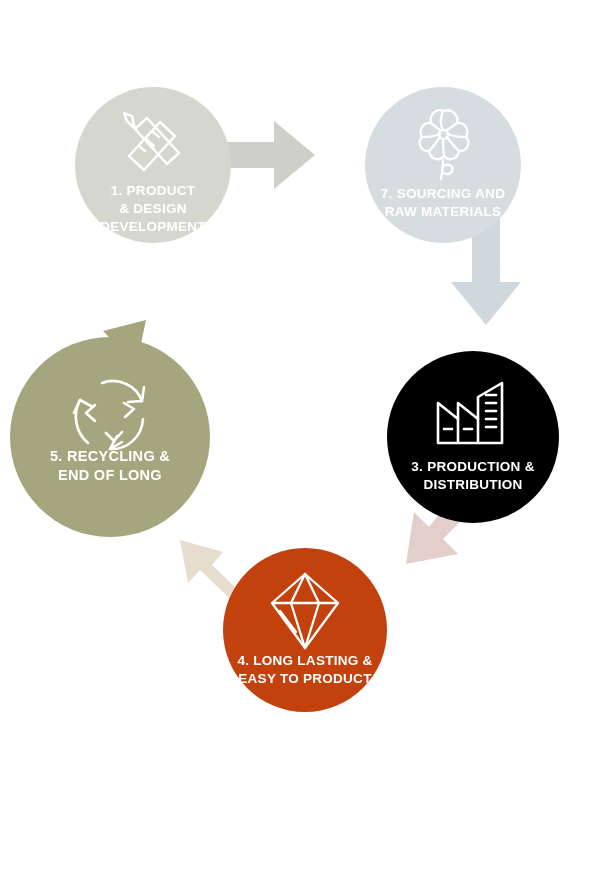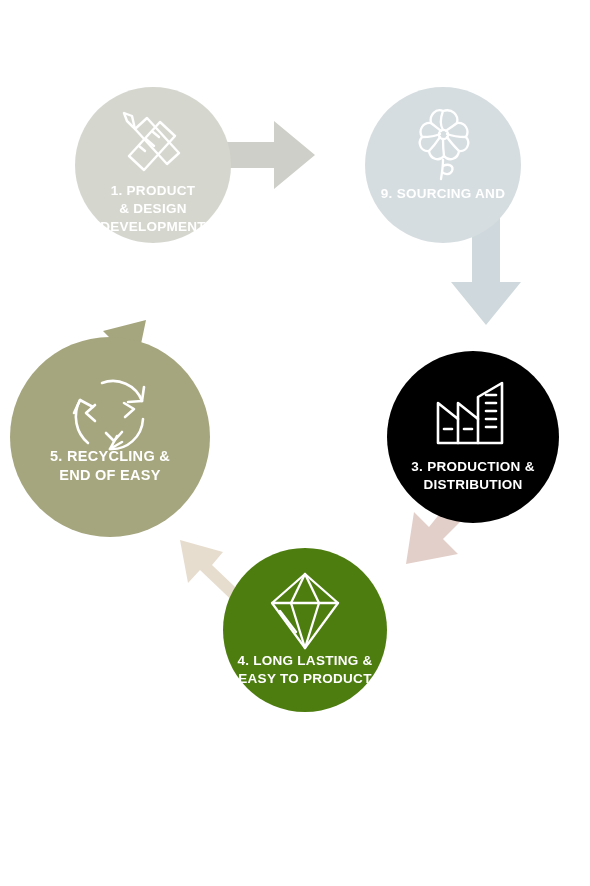--- a/index.html
+++ b/index.html
@@ -139,21 +139,22 @@
         <path d="M 37 51 C 36 43 36 38 36 34"></path>
 
         <circle cx="36.5" cy="29.5" r="4.6"></circle>
 
         <path d="M 36 55 C 36 62 35 68 34 74"></path>
 
         <path d="M 36 61 C 42 58 47 61 45 66 C 43 70 38 70 35 67"></path>
       </svg>
     </div>
     <div class="node-label" style="color: rgb(255, 255, 255);">
-      <span class="lbl-line">9. SOURCING AND</span>
+      <span class="lbl-line">7. SOURCING AND</span>
+      <span class="lbl-line">RAW MATERIALS</span>
     </div>
   </div>
 
   <div class="node" id="node-3" style="background: #000000;">
     <div class="node-icon">
       <svg width="82" height="70" viewBox="0 0 82 70" fill="none" stroke="#ffffff" stroke-width="2.6" stroke-linecap="round" stroke-linejoin="round">
 
         <path d="M 6 64 L 6 24 L 26 40 L 26 24 L 46 40 L 46 18 L 70 4 L 70 64 Z"></path>
 
         <path d="M 54 16 L 64 16"></path>
@@ -168,21 +169,21 @@
         <path d="M 26 40 L 26 64"></path>
         <path d="M 46 40 L 46 64"></path>
       </svg>
     </div>
     <div class="node-label" style="color: rgb(255, 255, 255);">
       <span class="lbl-line">3. PRODUCTION &amp;</span>
       <span class="lbl-line">DISTRIBUTION</span>
     </div>
   </div>
 
-  <div class="node" id="node-4" style="background: #4d7c0f;">
+  <div class="node" id="node-4" style="background: #c2410c;">
     <div class="node-icon">
       <svg width="78" height="82" viewBox="0 0 78 82" fill="none" stroke="#ffffff" stroke-width="2.3" stroke-linecap="round" stroke-linejoin="round">
 
         <path d="M 39 4 L 72 33 L 39 33 L 6 33 Z"></path>
 
         <path d="M 6 33 L 39 78 L 72 33"></path>
 
         <path d="M 39 4 L 25 33"></path>
         <path d="M 39 4 L 53 33"></path>
         <path d="M 25 33 L 39 78"></path>
@@ -209,17 +210,17 @@
         <path d="M 79 48 C 78 66 63 79 46 78"></path>
         <path d="M 46 78 L 58 71 M 46 78 L 53 65"></path>
 
         <path d="M 31 34 L 22 42 L 31 50"></path>
         <path d="M 60 32 L 70 38 L 61 46"></path>
         <path d="M 42 62 L 50 70 L 58 61"></path>
       </svg>
     </div>
     <div class="node-label" style="color: rgb(255, 255, 255);">
       <span class="lbl-line">5. RECYCLING &amp;</span>
-      <span class="lbl-line">END OF EASY</span>
+      <span class="lbl-line">END OF LONG</span>
     </div>
   </div>
 
 </div>
 
 </body></html>

